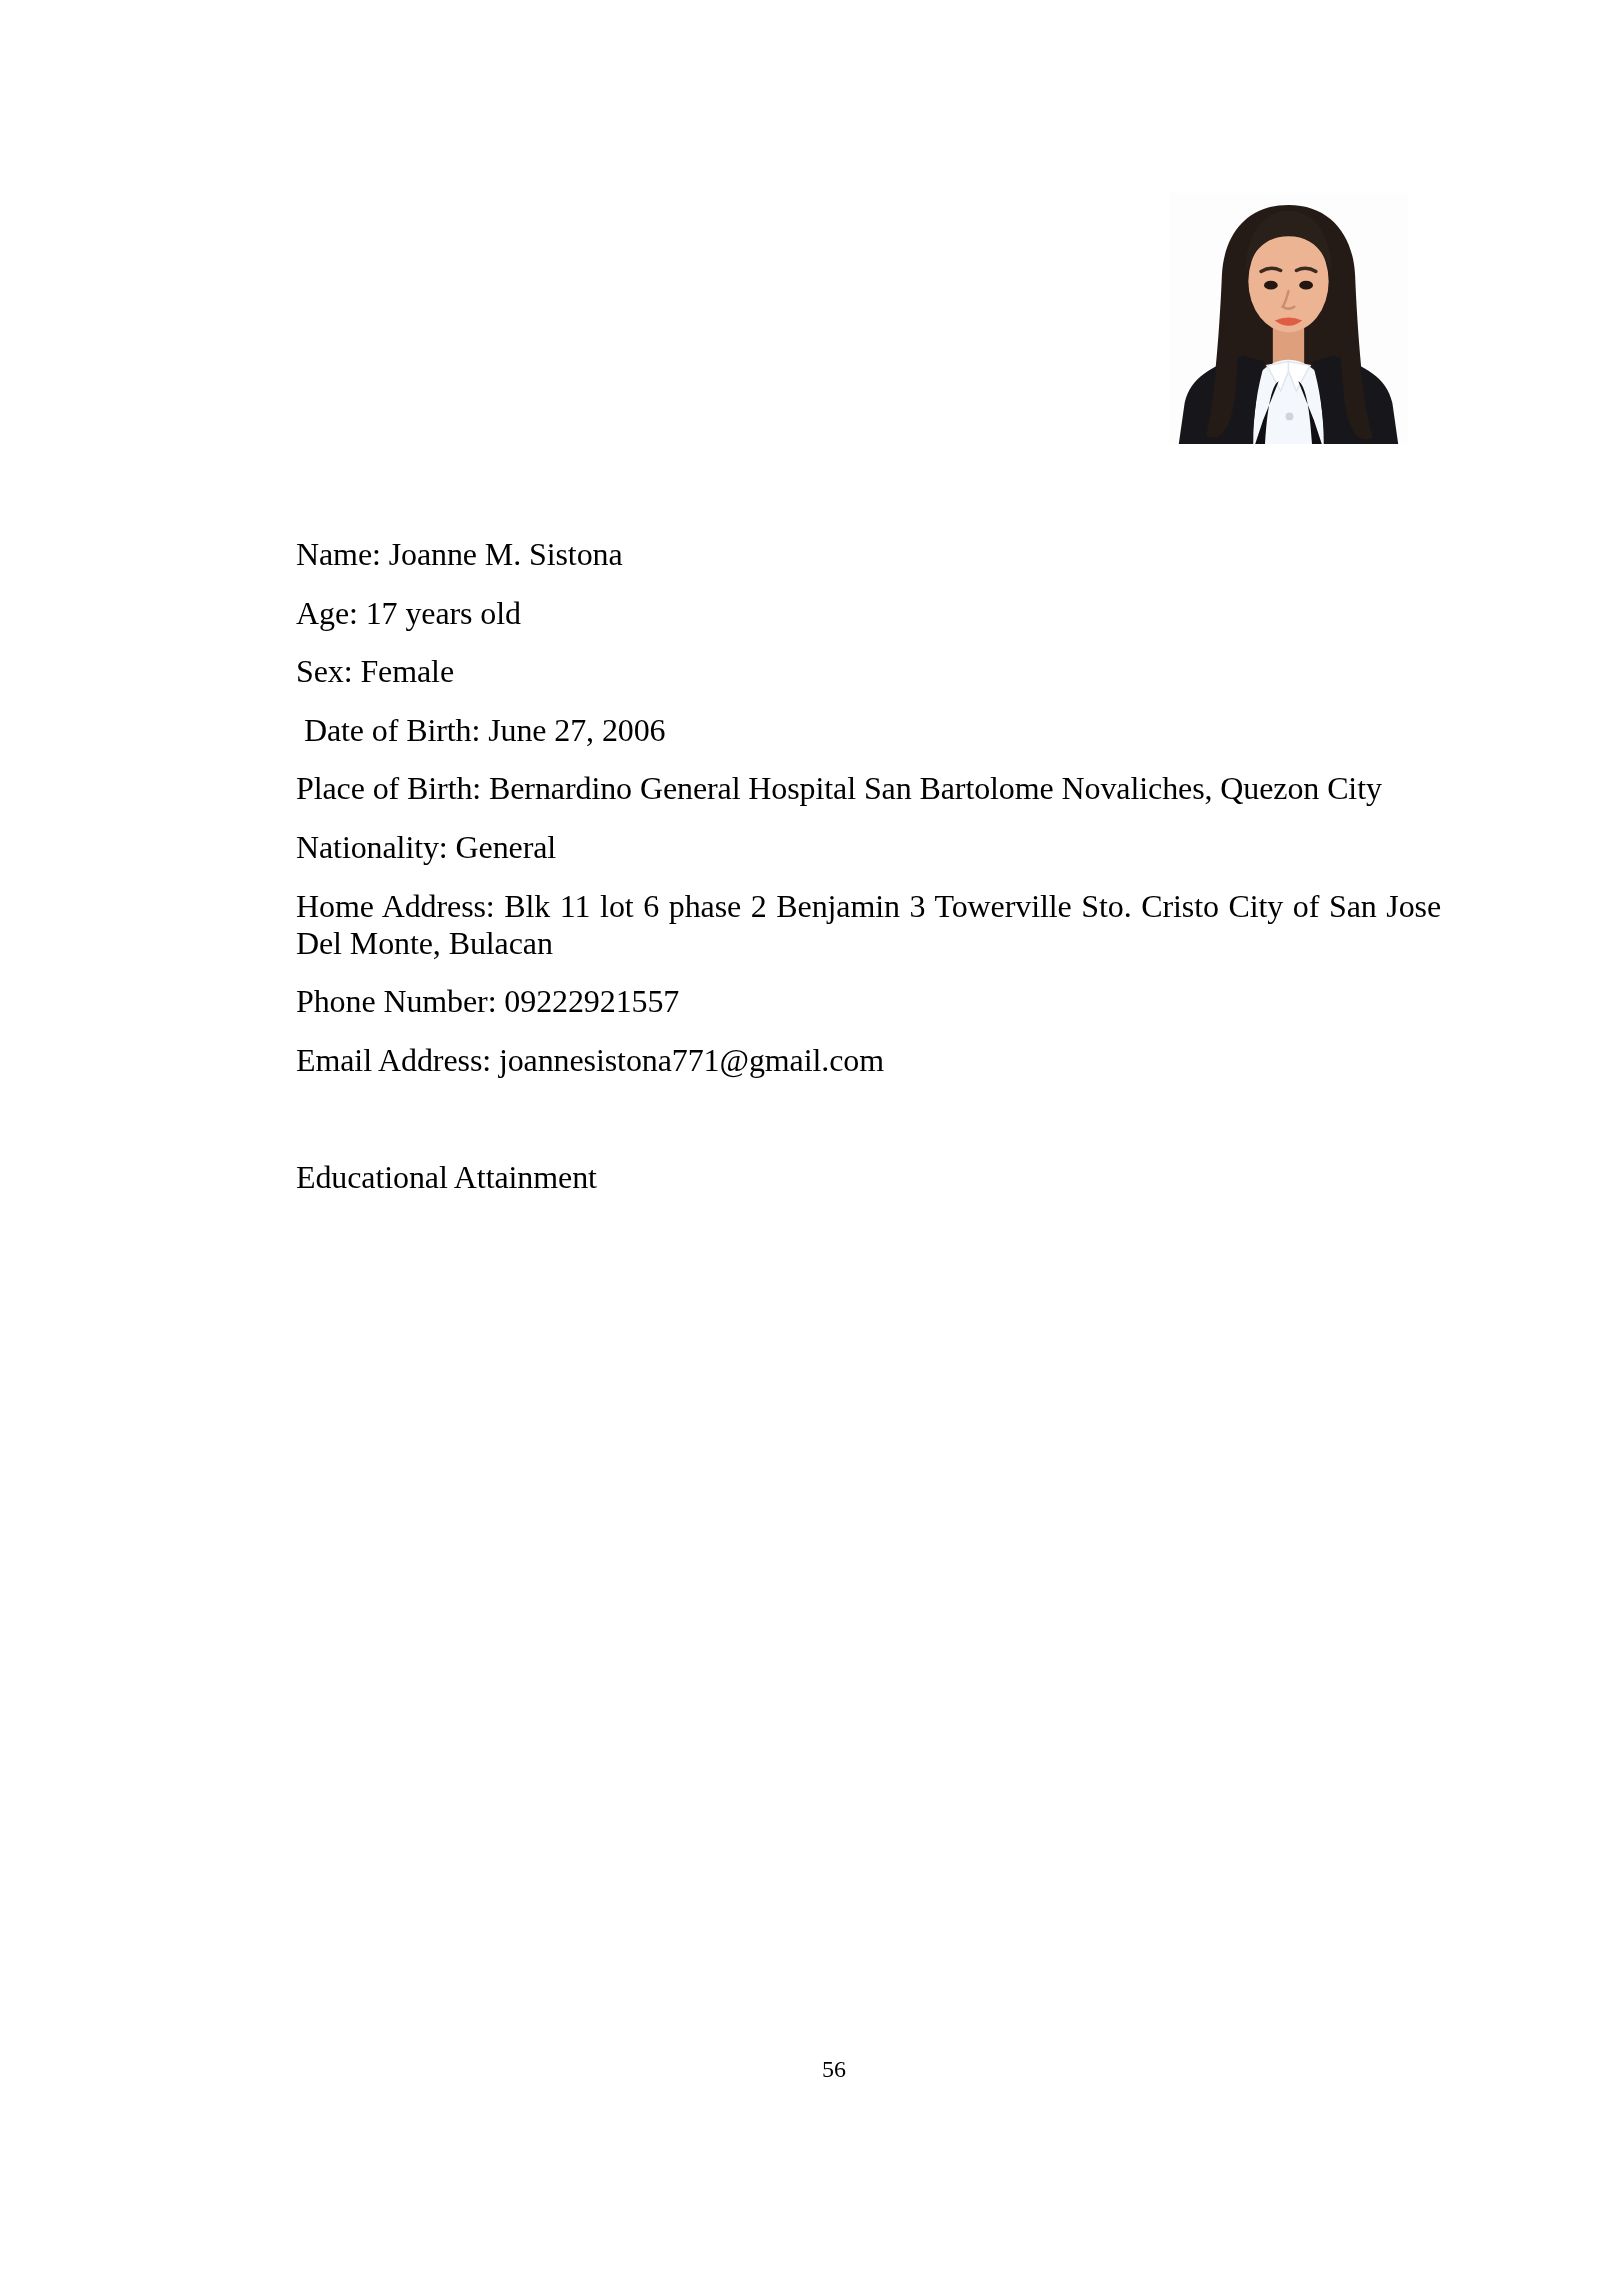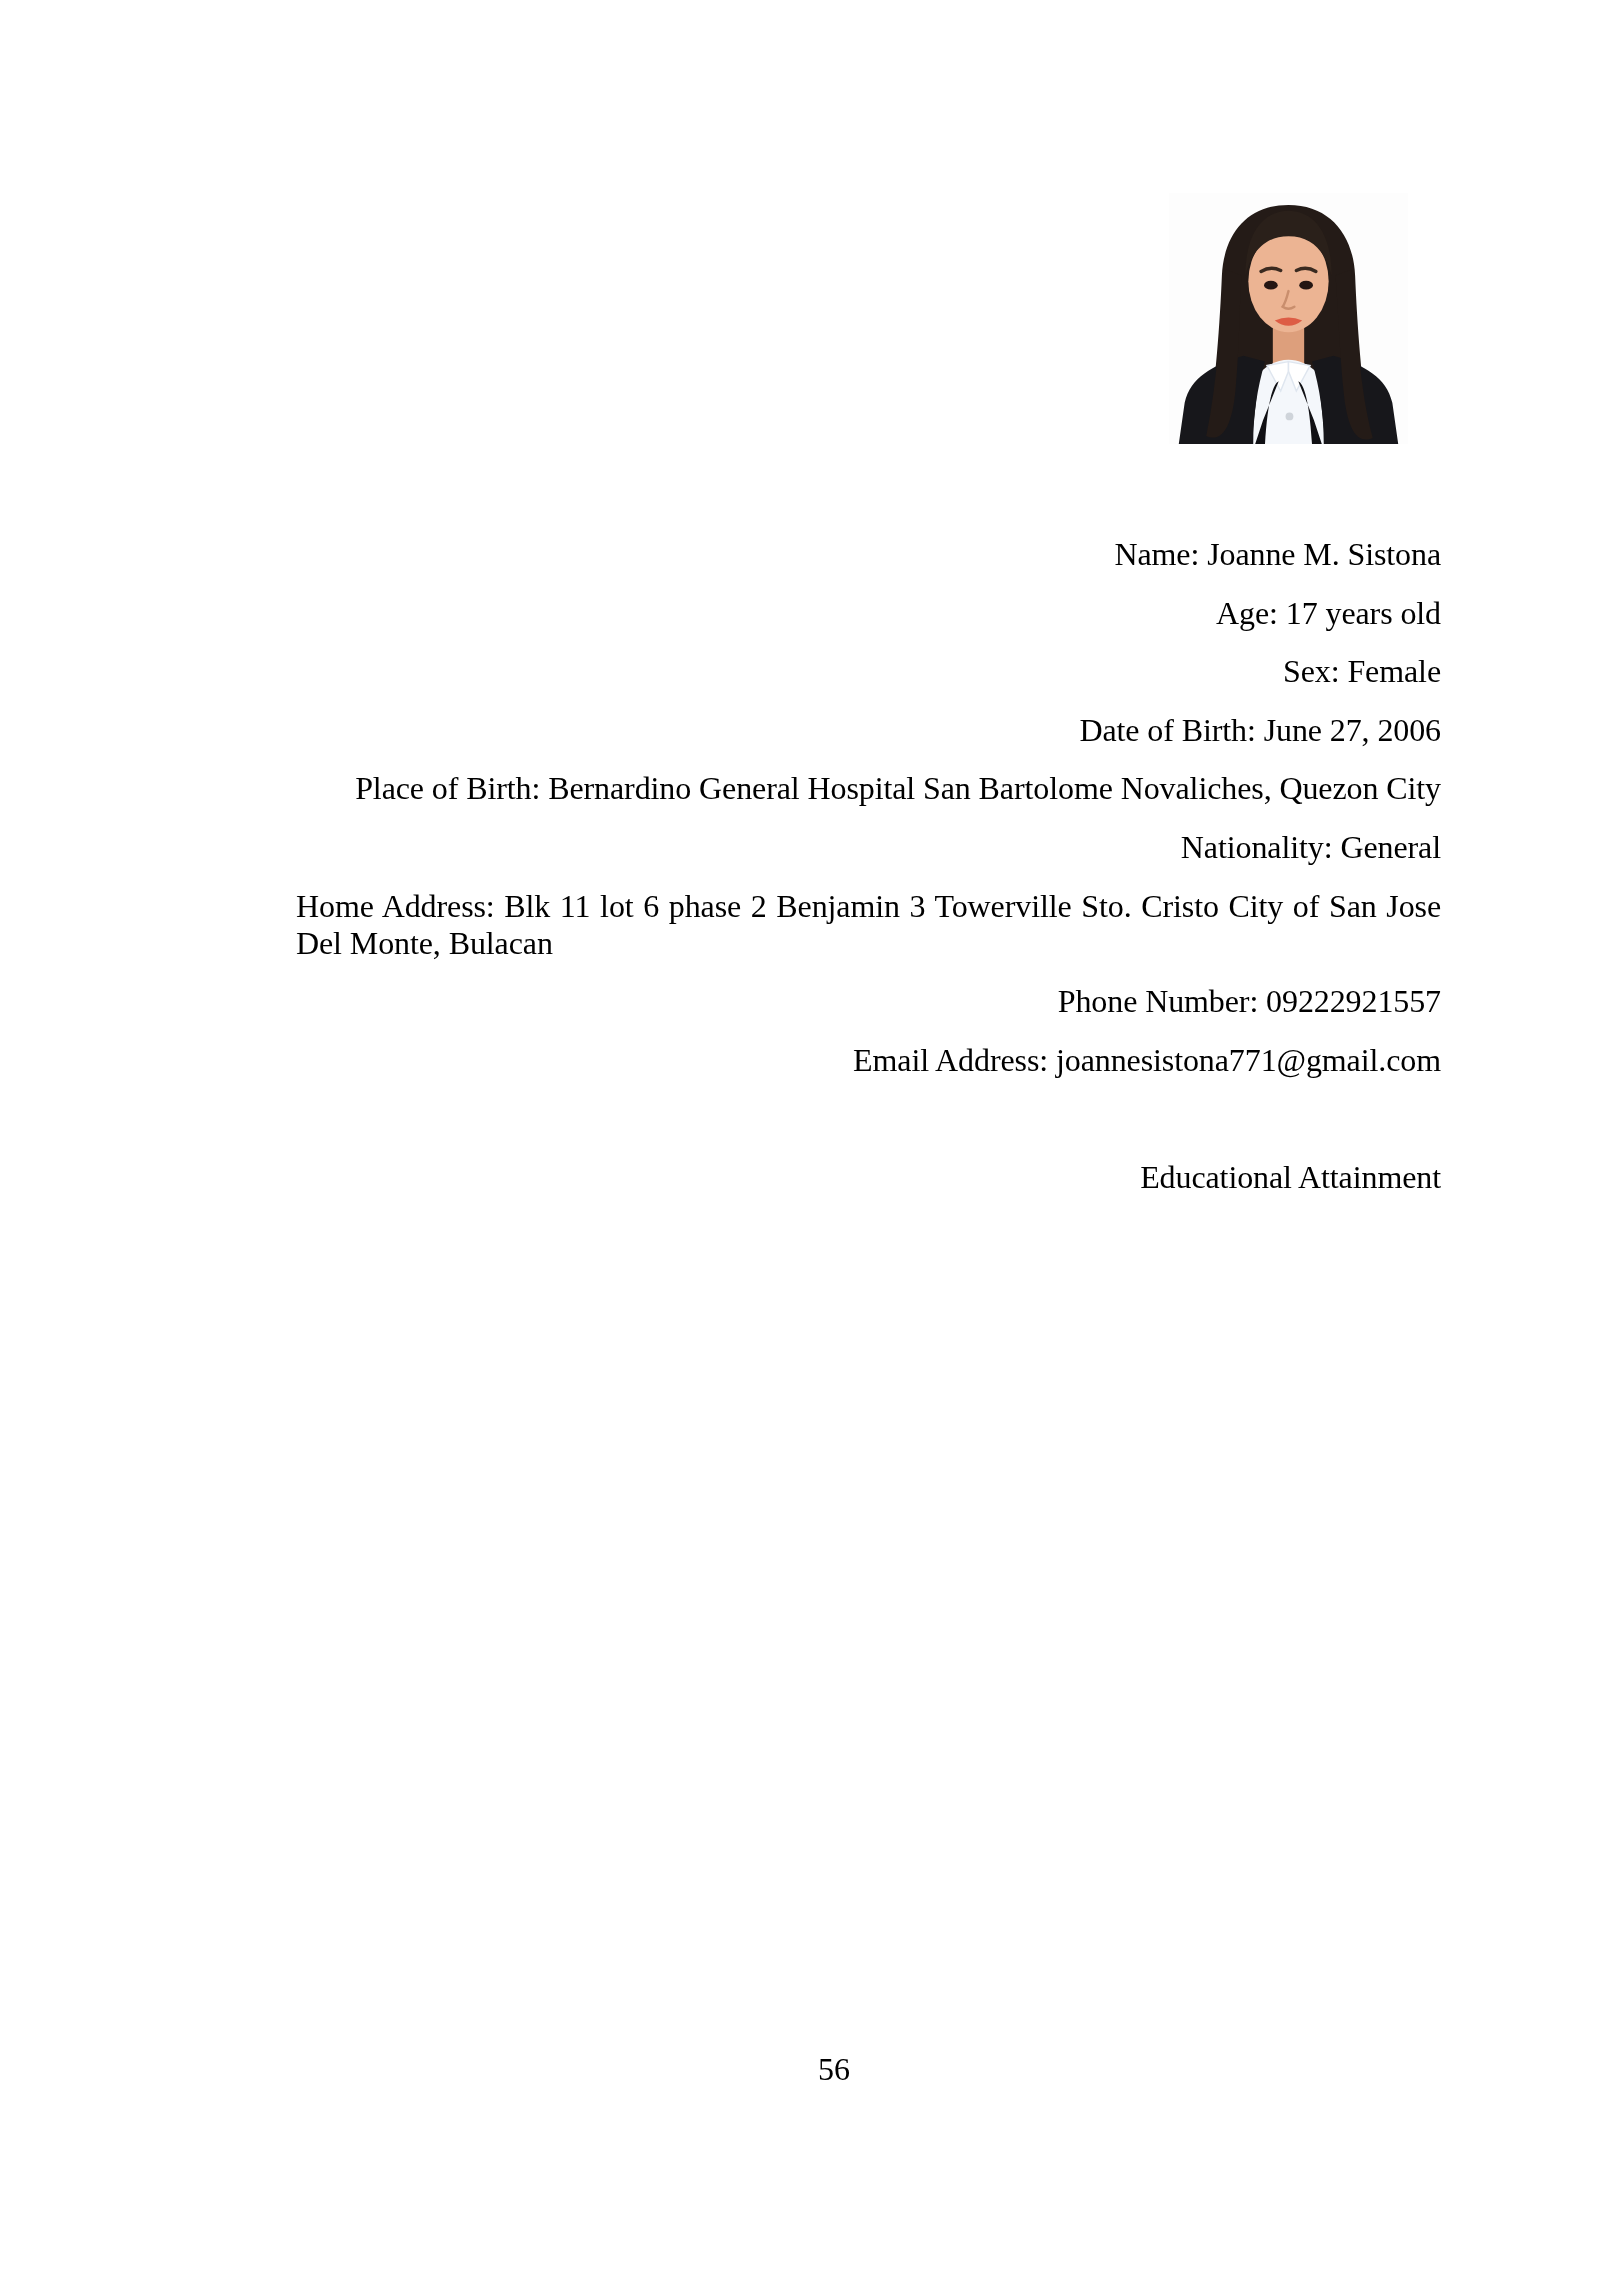--- a/index.html
+++ b/index.html
@@ -30,36 +30,36 @@
     top: 536px;
     width: 1145px;
   }
 
   .bio-line {
     margin: 0 0 21.6px 0;
     font-size: 32px;
     line-height: 37px;
     letter-spacing: -0.1px;
     white-space: pre-wrap;
-    text-align: right;
+    text-align: left;
   }
 
   .bio-line.justified {
     white-space: normal;
     text-align: justify;
   }
 
   .para-spacer { height: 59px; }
 
   .page-number {
     position: absolute;
     top: 2051px;
     left: 834px;
     transform: translateX(-50%);
-    font-size: 32px;
+    font-size: 24px;
     line-height: 37px;
   }
 </style>
 </head>
 <body>
 
 <div class="page">
 
   <div class="photo-frame" aria-label="ID photo: young woman with long dark hair wearing a white collared shirt and black blazer on a white background">
     <svg viewBox="0 0 244 256" xmlns="http://www.w3.org/2000/svg">

